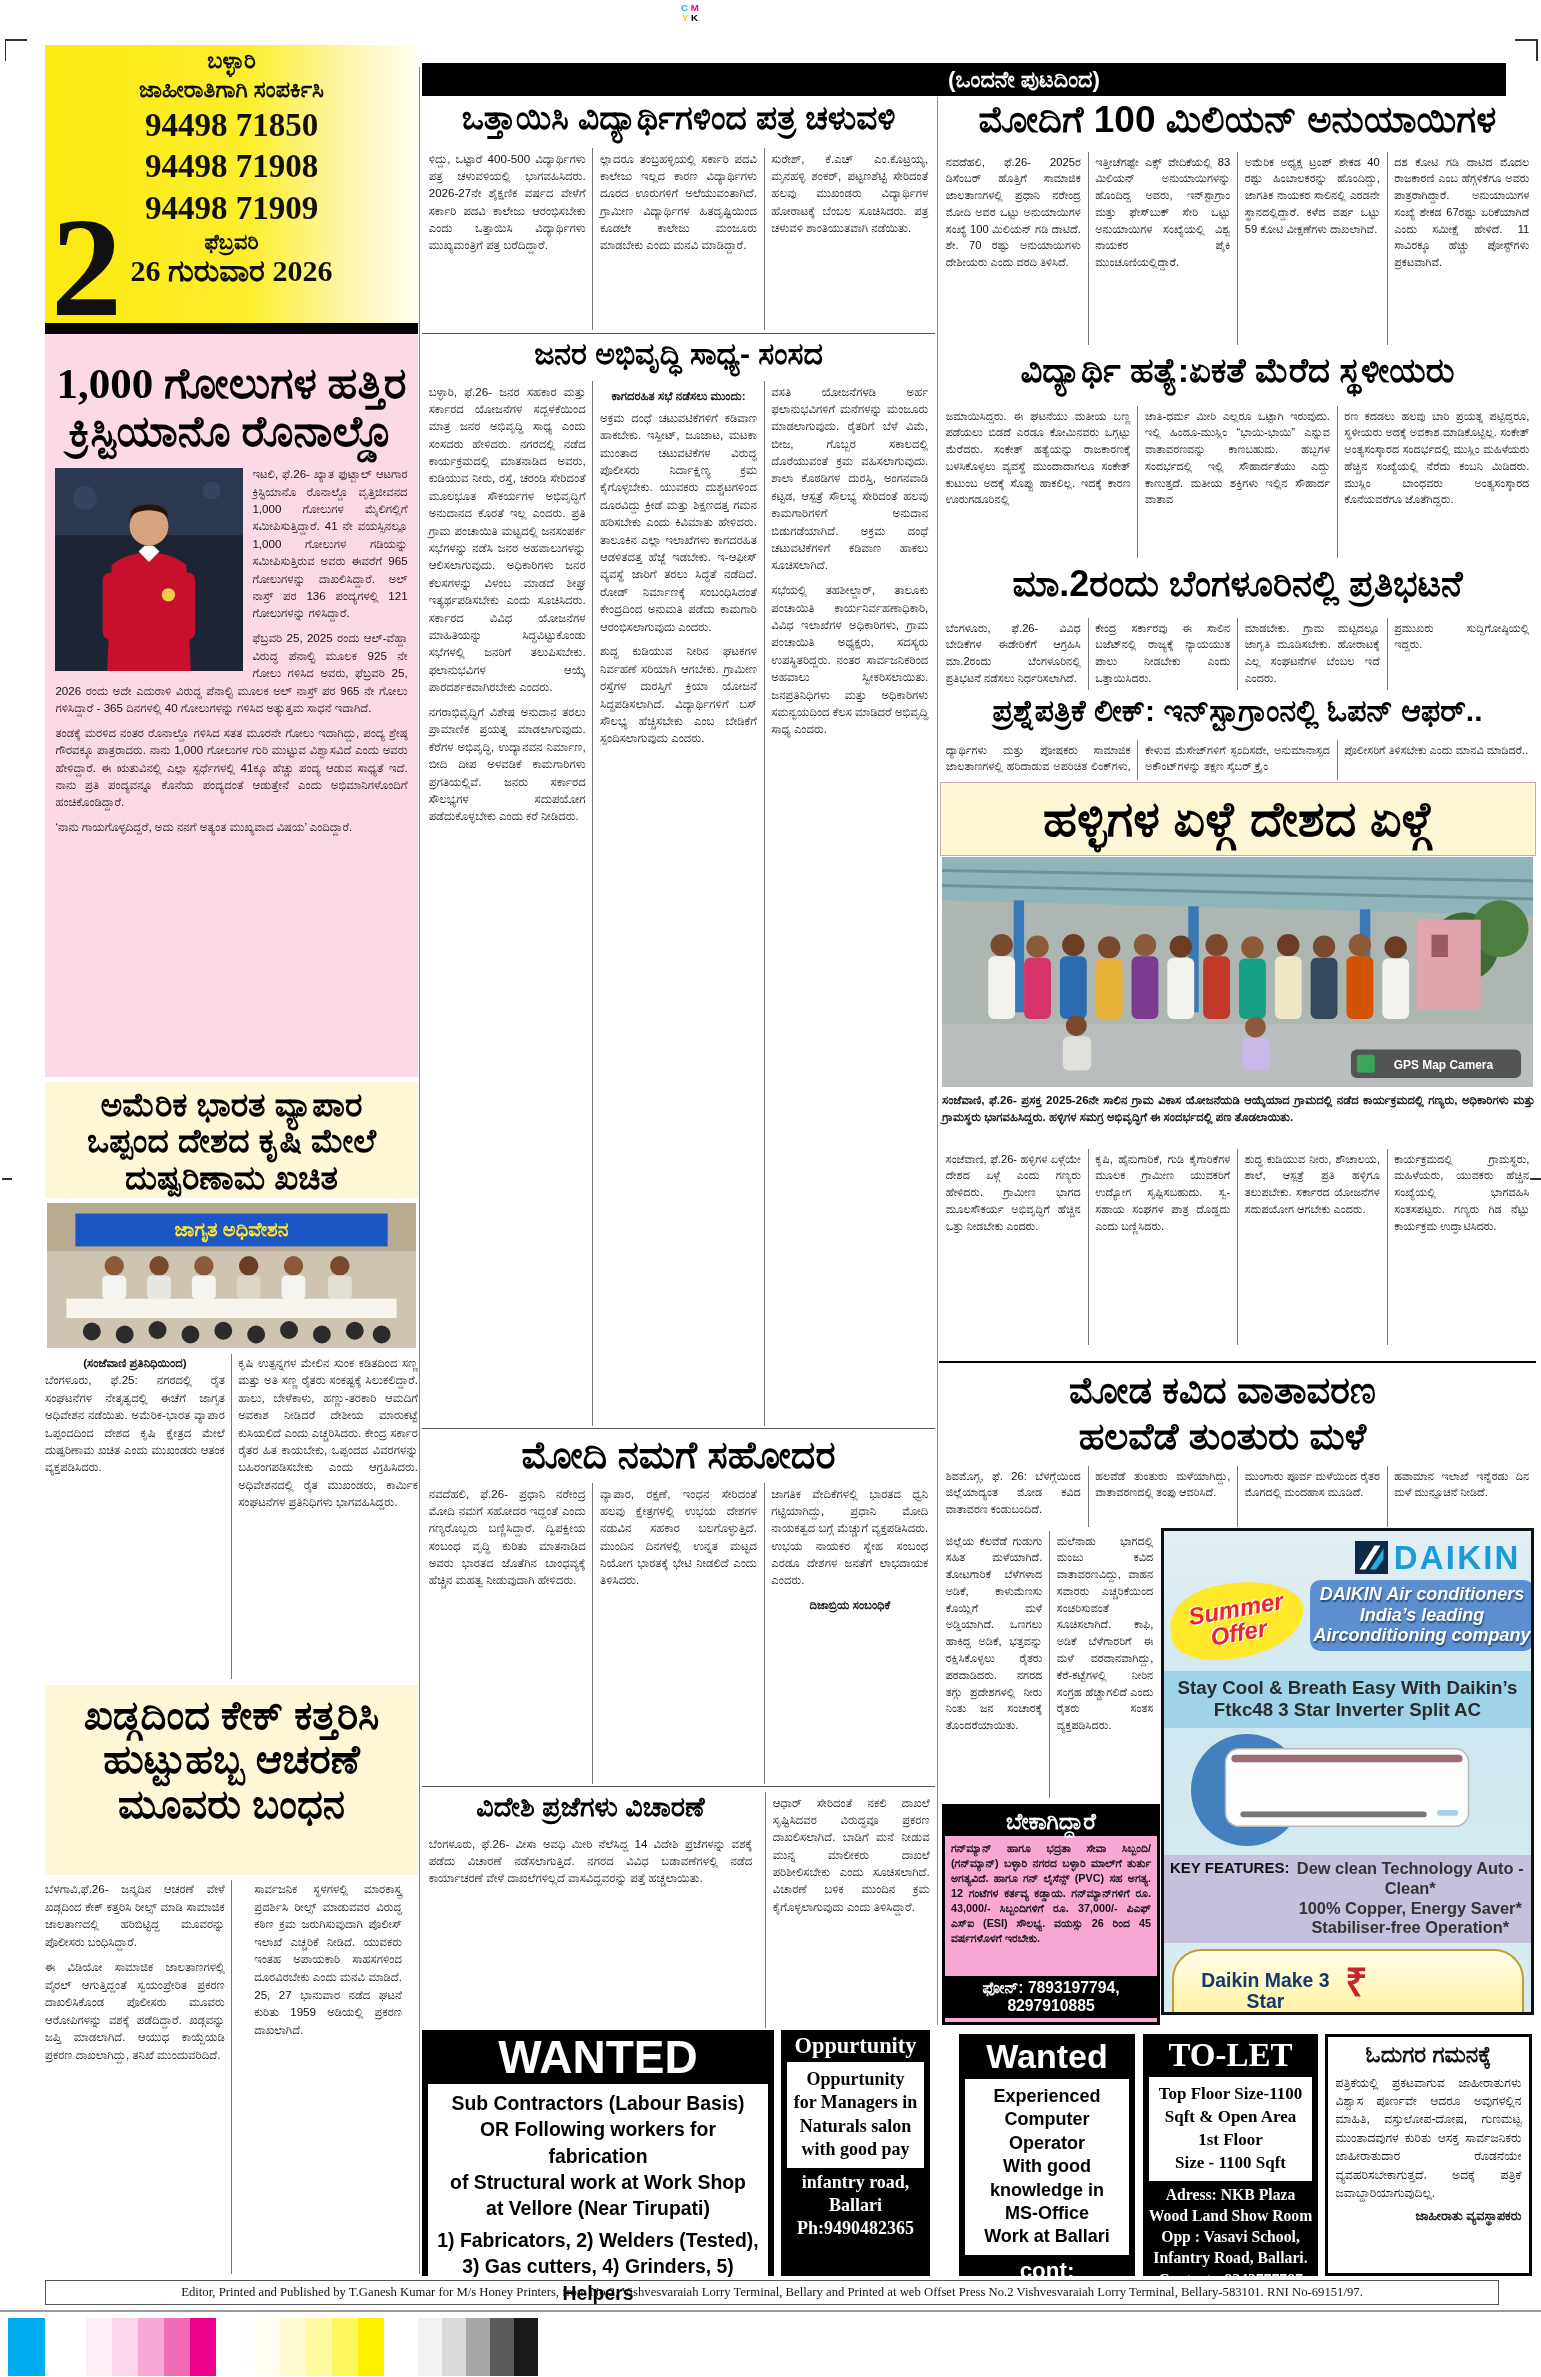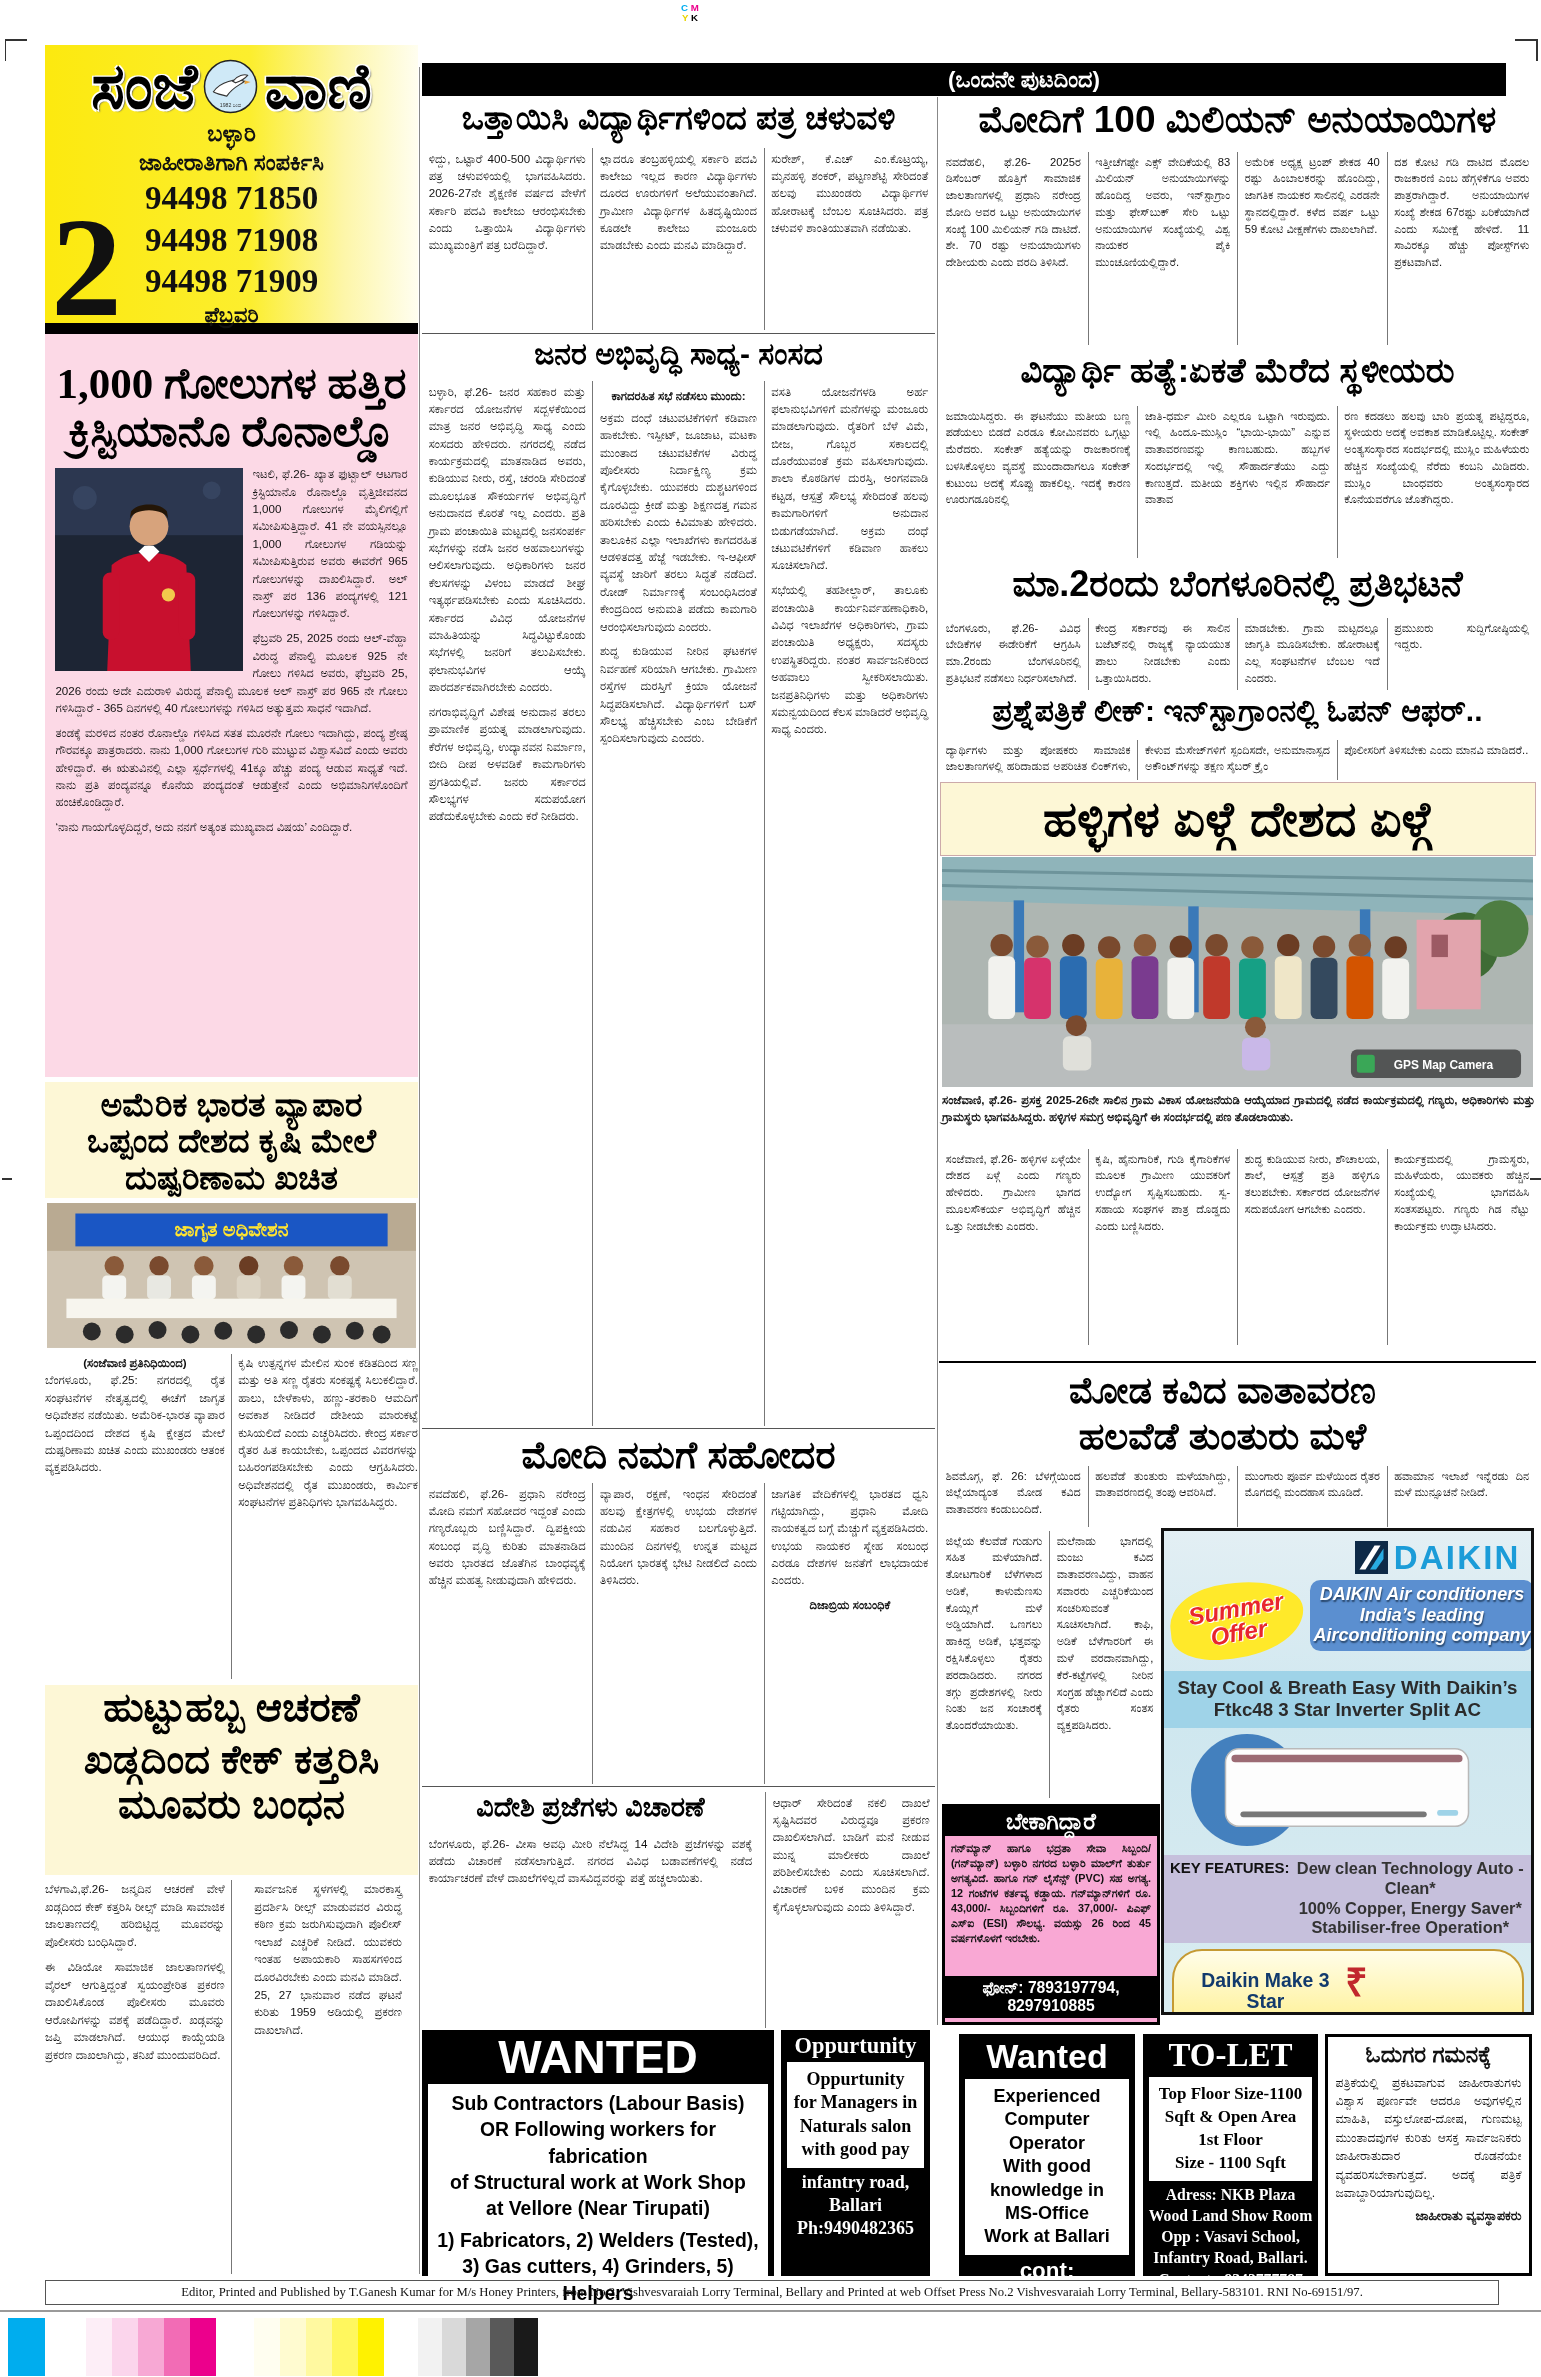--- a/index.html
+++ b/index.html
@@ -80,31 +80,20 @@
   </div>
 
   <div class="crop" style="left:4.5px;top:39px;width:22.4px;height:1.5px"></div>
   <div class="crop" style="left:4.5px;top:39px;width:1.5px;height:22.4px"></div>
   <div class="crop" style="right:4.5px;top:39px;width:22.4px;height:1.5px"></div>
   <div class="crop" style="right:4.5px;top:39px;width:1.5px;height:22.4px"></div>
   <div class="crop" style="left:1.5px;top:1178px;width:10.4px;height:1.5px"></div>
   <div class="crop" style="right:1.5px;top:1178px;width:10.4px;height:1.5px"></div>
 
   <div id="masthead" class="abs">
-    <div class="mh-logo-row">
-      <span class="mh-title">ಸಂಜೆ</span>
-      <svg width="55" height="55" viewBox="0 0 74 74">
-        <circle cx="37" cy="37" r="35" fill="#cfe9f7" stroke="#222" stroke-width="2"></circle>
-        <path d="M14 44 C 24 30, 44 26, 56 30 C 48 36, 40 38, 32 50 C 26 48, 18 47, 14 44 Z" fill="#fff" stroke="#333" stroke-width="1.5"></path>
-        <path d="M40 30 C 46 22, 56 20, 60 22 C 56 27, 50 30, 44 32 Z" fill="#fff" stroke="#333" stroke-width="1.5"></path>
-        <polygon points="56,29 64,31 56,34" fill="#e8a13a"></polygon>
-        <text x="37" y="64" text-anchor="middle" font-size="7" fill="#333">1982 ರಿಂದ</text>
-      </svg>
-      <span class="mh-title">ವಾಣಿ</span>
-    </div>
     <div class="mh-city">ಬಳ್ಳಾರಿ</div>
     <div class="mh-contact">ಜಾಹೀರಾತಿಗಾಗಿ ಸಂಪರ್ಕಿಸಿ</div>
     <div class="mh-phones">94498 71850</div>
     <div class="mh-phones">94498 71908</div>
     <div class="mh-phones">94498 71909</div>
     <div class="mh-month">ಫೆಬ್ರವರಿ</div>
     <div class="mh-date">26 ಗುರುವಾರ 2026</div>
     <div id="page-num">2</div>
   </div>
 
@@ -179,22 +168,22 @@
     </g>
   </svg>
 
   <div class="abs" style="left:45px;top:1354px;width:373px;height:325px;column-count:2;column-gap:13.4px;column-rule:0.7px solid #777;font-size:11.6px;line-height:1.5;text-align:justify">
     <p style="margin:0;font-weight:700;text-align:center">(ಸಂಜೆವಾಣಿ ಪ್ರತಿನಿಧಿಯಿಂದ)</p>
     <p style="margin:0 0 7.5px 0">ಬೆಂಗಳೂರು, ಫೆ.25: ನಗರದಲ್ಲಿ ರೈತ ಸಂಘಟನೆಗಳ ನೇತೃತ್ವದಲ್ಲಿ ಈಚೆಗೆ ಜಾಗೃತ ಅಧಿವೇಶನ ನಡೆಯಿತು. ಅಮೆರಿಕ-ಭಾರತ ವ್ಯಾಪಾರ ಒಪ್ಪಂದದಿಂದ ದೇಶದ ಕೃಷಿ ಕ್ಷೇತ್ರದ ಮೇಲೆ ದುಷ್ಪರಿಣಾಮ ಖಚಿತ ಎಂದು ಮುಖಂಡರು ಆತಂಕ ವ್ಯಕ್ತಪಡಿಸಿದರು.</p>
     <p style="margin:0">ಕೃಷಿ ಉತ್ಪನ್ನಗಳ ಮೇಲಿನ ಸುಂಕ ಕಡಿತದಿಂದ ಸಣ್ಣ ಮತ್ತು ಅತಿ ಸಣ್ಣ ರೈತರು ಸಂಕಷ್ಟಕ್ಕೆ ಸಿಲುಕಲಿದ್ದಾರೆ. ಹಾಲು, ಬೇಳೆಕಾಳು, ಹಣ್ಣು-ತರಕಾರಿ ಆಮದಿಗೆ ಅವಕಾಶ ನೀಡಿದರೆ ದೇಶೀಯ ಮಾರುಕಟ್ಟೆ ಕುಸಿಯಲಿದೆ ಎಂದು ಎಚ್ಚರಿಸಿದರು. ಕೇಂದ್ರ ಸರ್ಕಾರ ರೈತರ ಹಿತ ಕಾಯಬೇಕು, ಒಪ್ಪಂದದ ವಿವರಗಳನ್ನು ಬಹಿರಂಗಪಡಿಸಬೇಕು ಎಂದು ಆಗ್ರಹಿಸಿದರು. ಅಧಿವೇಶನದಲ್ಲಿ ರೈತ ಮುಖಂಡರು, ಕಾರ್ಮಿಕ ಸಂಘಟನೆಗಳ ಪ್ರತಿನಿಧಿಗಳು ಭಾಗವಹಿಸಿದ್ದರು.</p>
   </div>
 
   <div class="abs creambox" style="left:45px;top:1685px;width:373px;height:190px">
+    <div class="hed" style="font-size:40px;padding-top:7.5px">ಖಡ್ಗದಿಂದ ಕೇಕ್ ಕತ್ತರಿಸಿ</div>
     <div class="hed" style="font-size:40px">ಹುಟ್ಟುಹಬ್ಬ ಆಚರಣೆ</div>
-    <div class="hed" style="font-size:40px;padding-top:7.5px">ಖಡ್ಗದಿಂದ ಕೇಕ್ ಕತ್ತರಿಸಿ</div>
     <div class="hed" style="font-size:40px">ಮೂವರು ಬಂಧನ</div>
   </div>
 
   <div class="abs" style="left:45px;top:1880px;width:373px;height:394px;column-count:2;column-gap:13.4px;column-rule:0.7px solid #777;font-size:11.6px;line-height:1.52;text-align:justify">
     <p style="margin:0 0 7.5px 0">ಬೆಳಗಾವಿ,ಫೆ.26- ಜನ್ಮದಿನ ಆಚರಣೆ ವೇಳೆ ಖಡ್ಗದಿಂದ ಕೇಕ್ ಕತ್ತರಿಸಿ ರೀಲ್ಸ್ ಮಾಡಿ ಸಾಮಾಜಿಕ ಜಾಲತಾಣದಲ್ಲಿ ಹರಿಬಿಟ್ಟಿದ್ದ ಮೂವರನ್ನು ಪೊಲೀಸರು ಬಂಧಿಸಿದ್ದಾರೆ.</p>
     <p style="margin:0 0 7.5px 0">ಈ ವಿಡಿಯೋ ಸಾಮಾಜಿಕ ಜಾಲತಾಣಗಳಲ್ಲಿ ವೈರಲ್ ಆಗುತ್ತಿದ್ದಂತೆ ಸ್ವಯಂಪ್ರೇರಿತ ಪ್ರಕರಣ ದಾಖಲಿಸಿಕೊಂಡ ಪೊಲೀಸರು ಮೂವರು ಆರೋಪಿಗಳನ್ನು ವಶಕ್ಕೆ ಪಡೆದಿದ್ದಾರೆ. ಖಡ್ಗವನ್ನು ಜಪ್ತಿ ಮಾಡಲಾಗಿದೆ. ಆಯುಧ ಕಾಯ್ದೆಯಡಿ ಪ್ರಕರಣ ದಾಖಲಾಗಿದ್ದು, ತನಿಖೆ ಮುಂದುವರಿದಿದೆ.</p>
     <p style="margin:16px">ಸಾರ್ವಜನಿಕ ಸ್ಥಳಗಳಲ್ಲಿ ಮಾರಕಾಸ್ತ್ರ ಪ್ರದರ್ಶಿಸಿ ರೀಲ್ಸ್ ಮಾಡುವವರ ವಿರುದ್ಧ ಕಠಿಣ ಕ್ರಮ ಜರುಗಿಸುವುದಾಗಿ ಪೊಲೀಸ್ ಇಲಾಖೆ ಎಚ್ಚರಿಕೆ ನೀಡಿದೆ. ಯುವಕರು ಇಂತಹ ಅಪಾಯಕಾರಿ ಸಾಹಸಗಳಿಂದ ದೂರವಿರಬೇಕು ಎಂದು ಮನವಿ ಮಾಡಿದೆ. 25, 27 ಭಾನುವಾರ ನಡೆದ ಘಟನೆ ಕುರಿತು 1959 ಅಡಿಯಲ್ಲಿ ಪ್ರಕರಣ ದಾಖಲಾಗಿದೆ.</p>
   </div>
 
   <div class="abs hed" style="left:422px;top:100px;width:513px;font-size:33px">ಒತ್ತಾಯಿಸಿ ವಿದ್ಯಾರ್ಥಿಗಳಿಂದ ಪತ್ರ ಚಳುವಳಿ</div>

